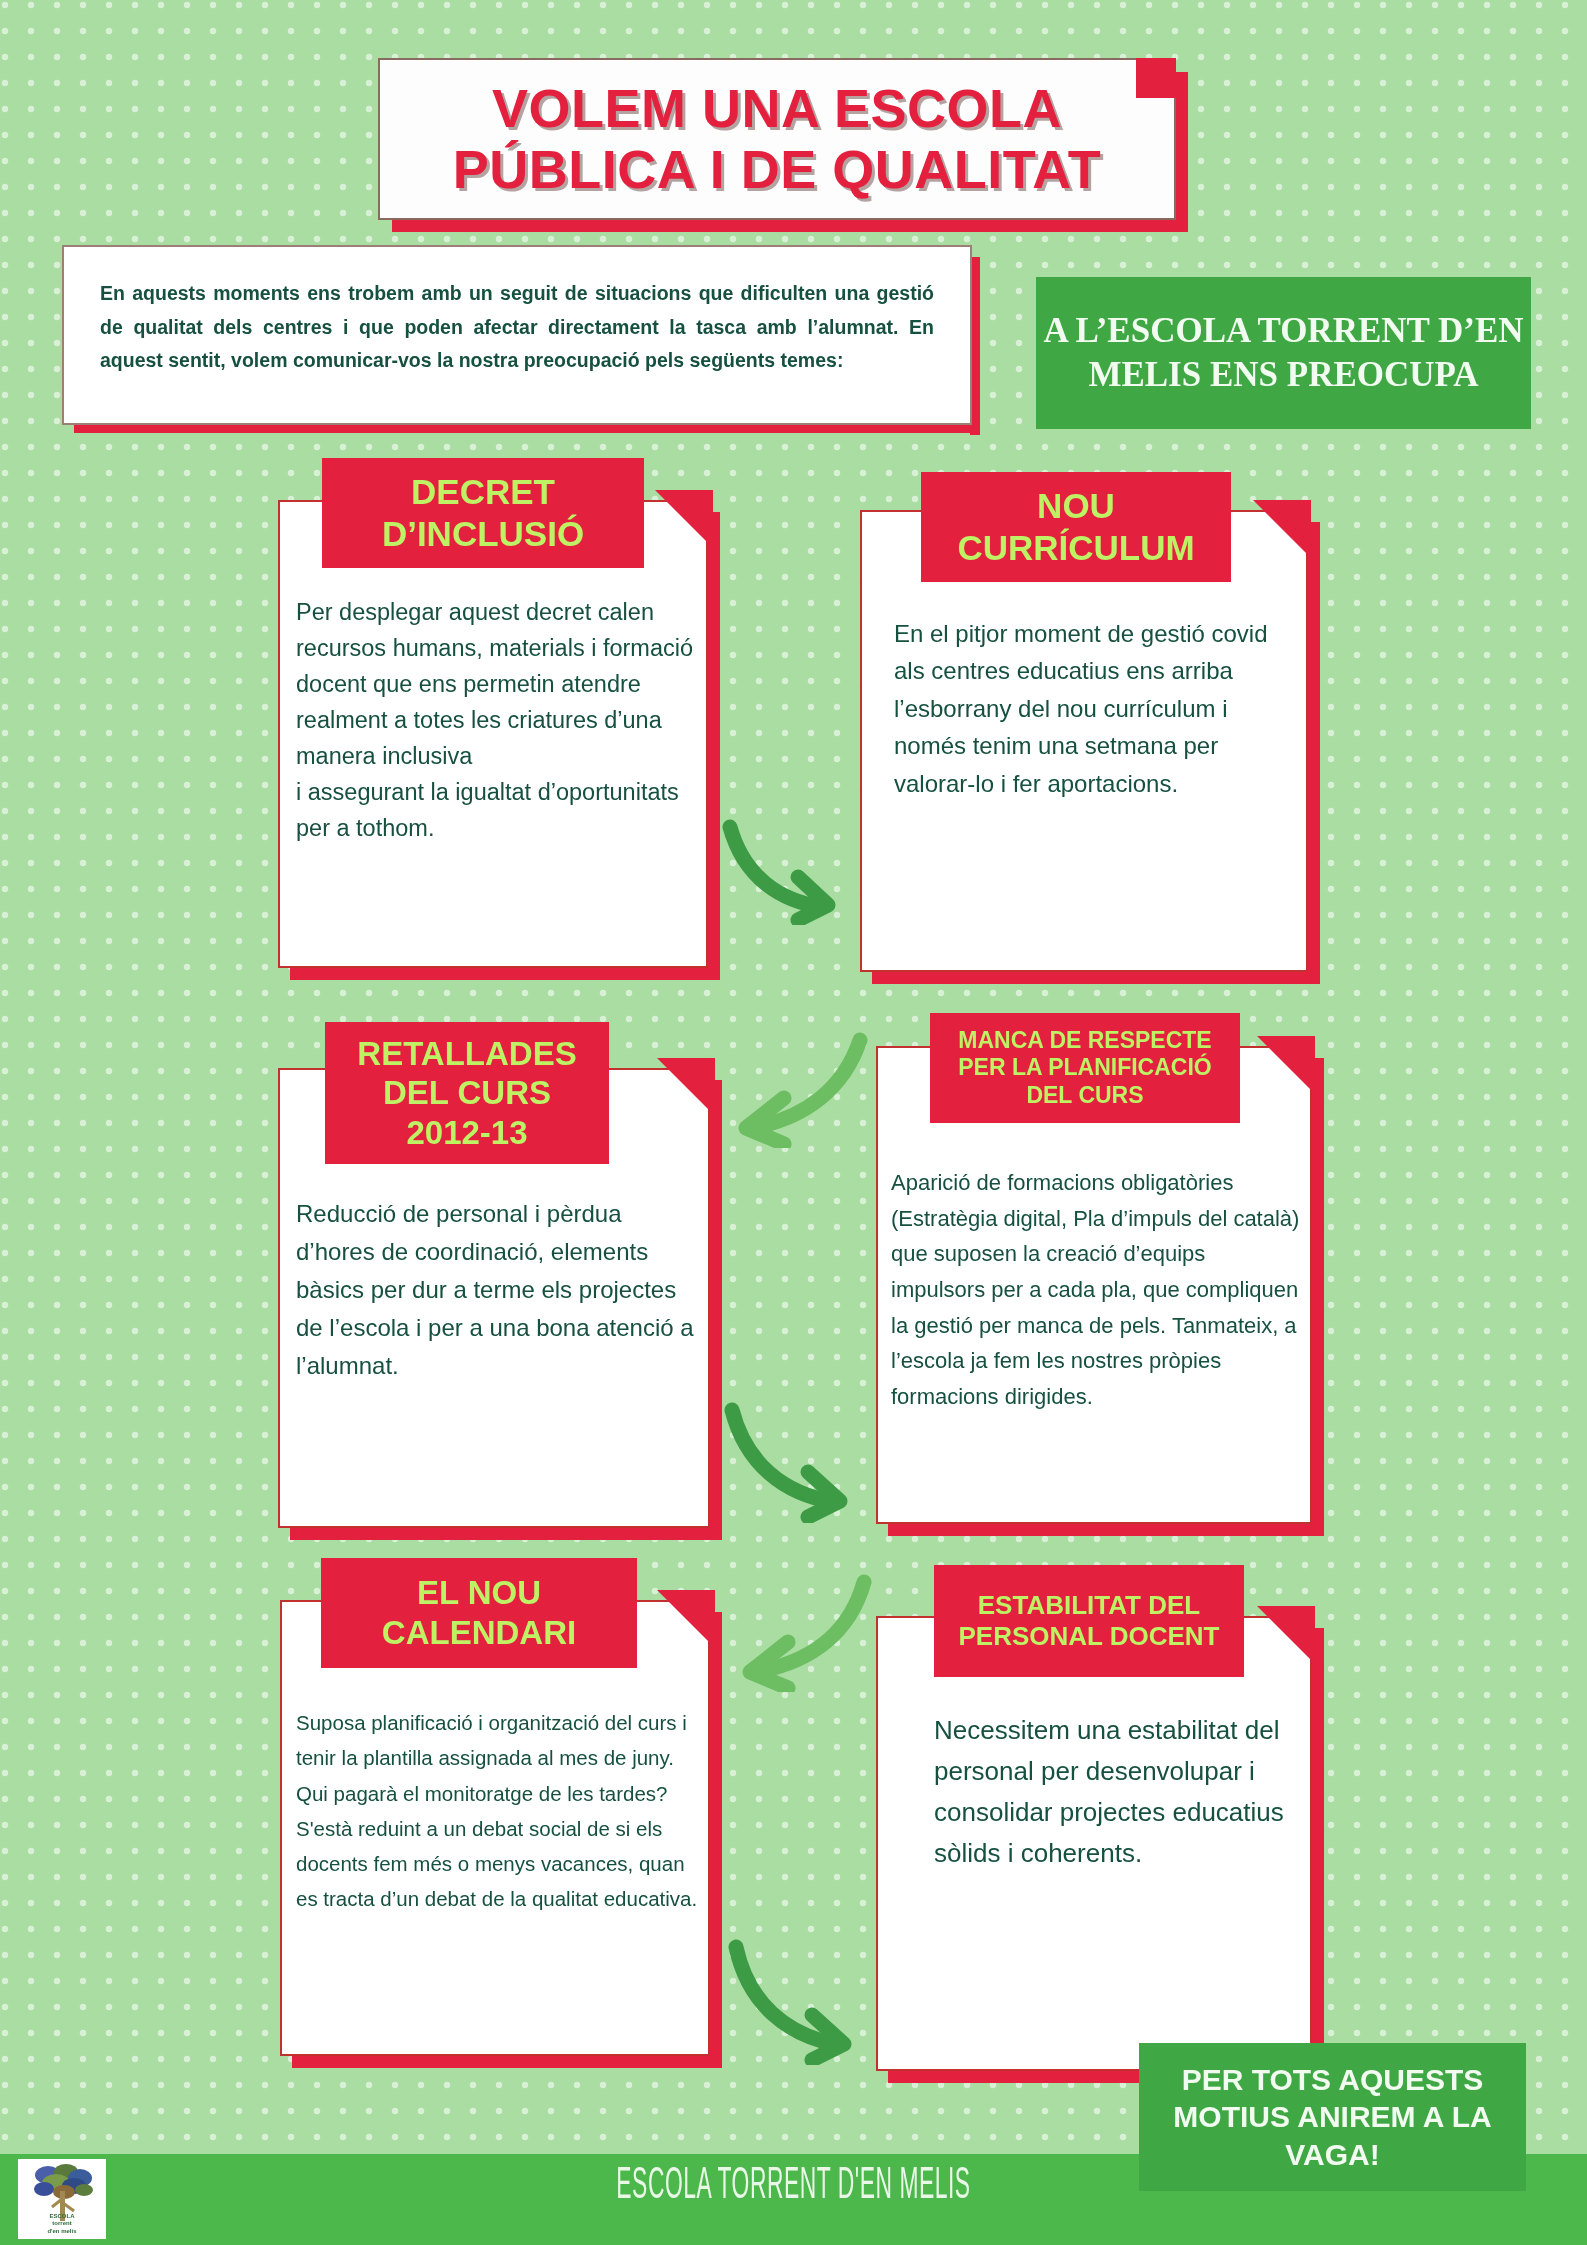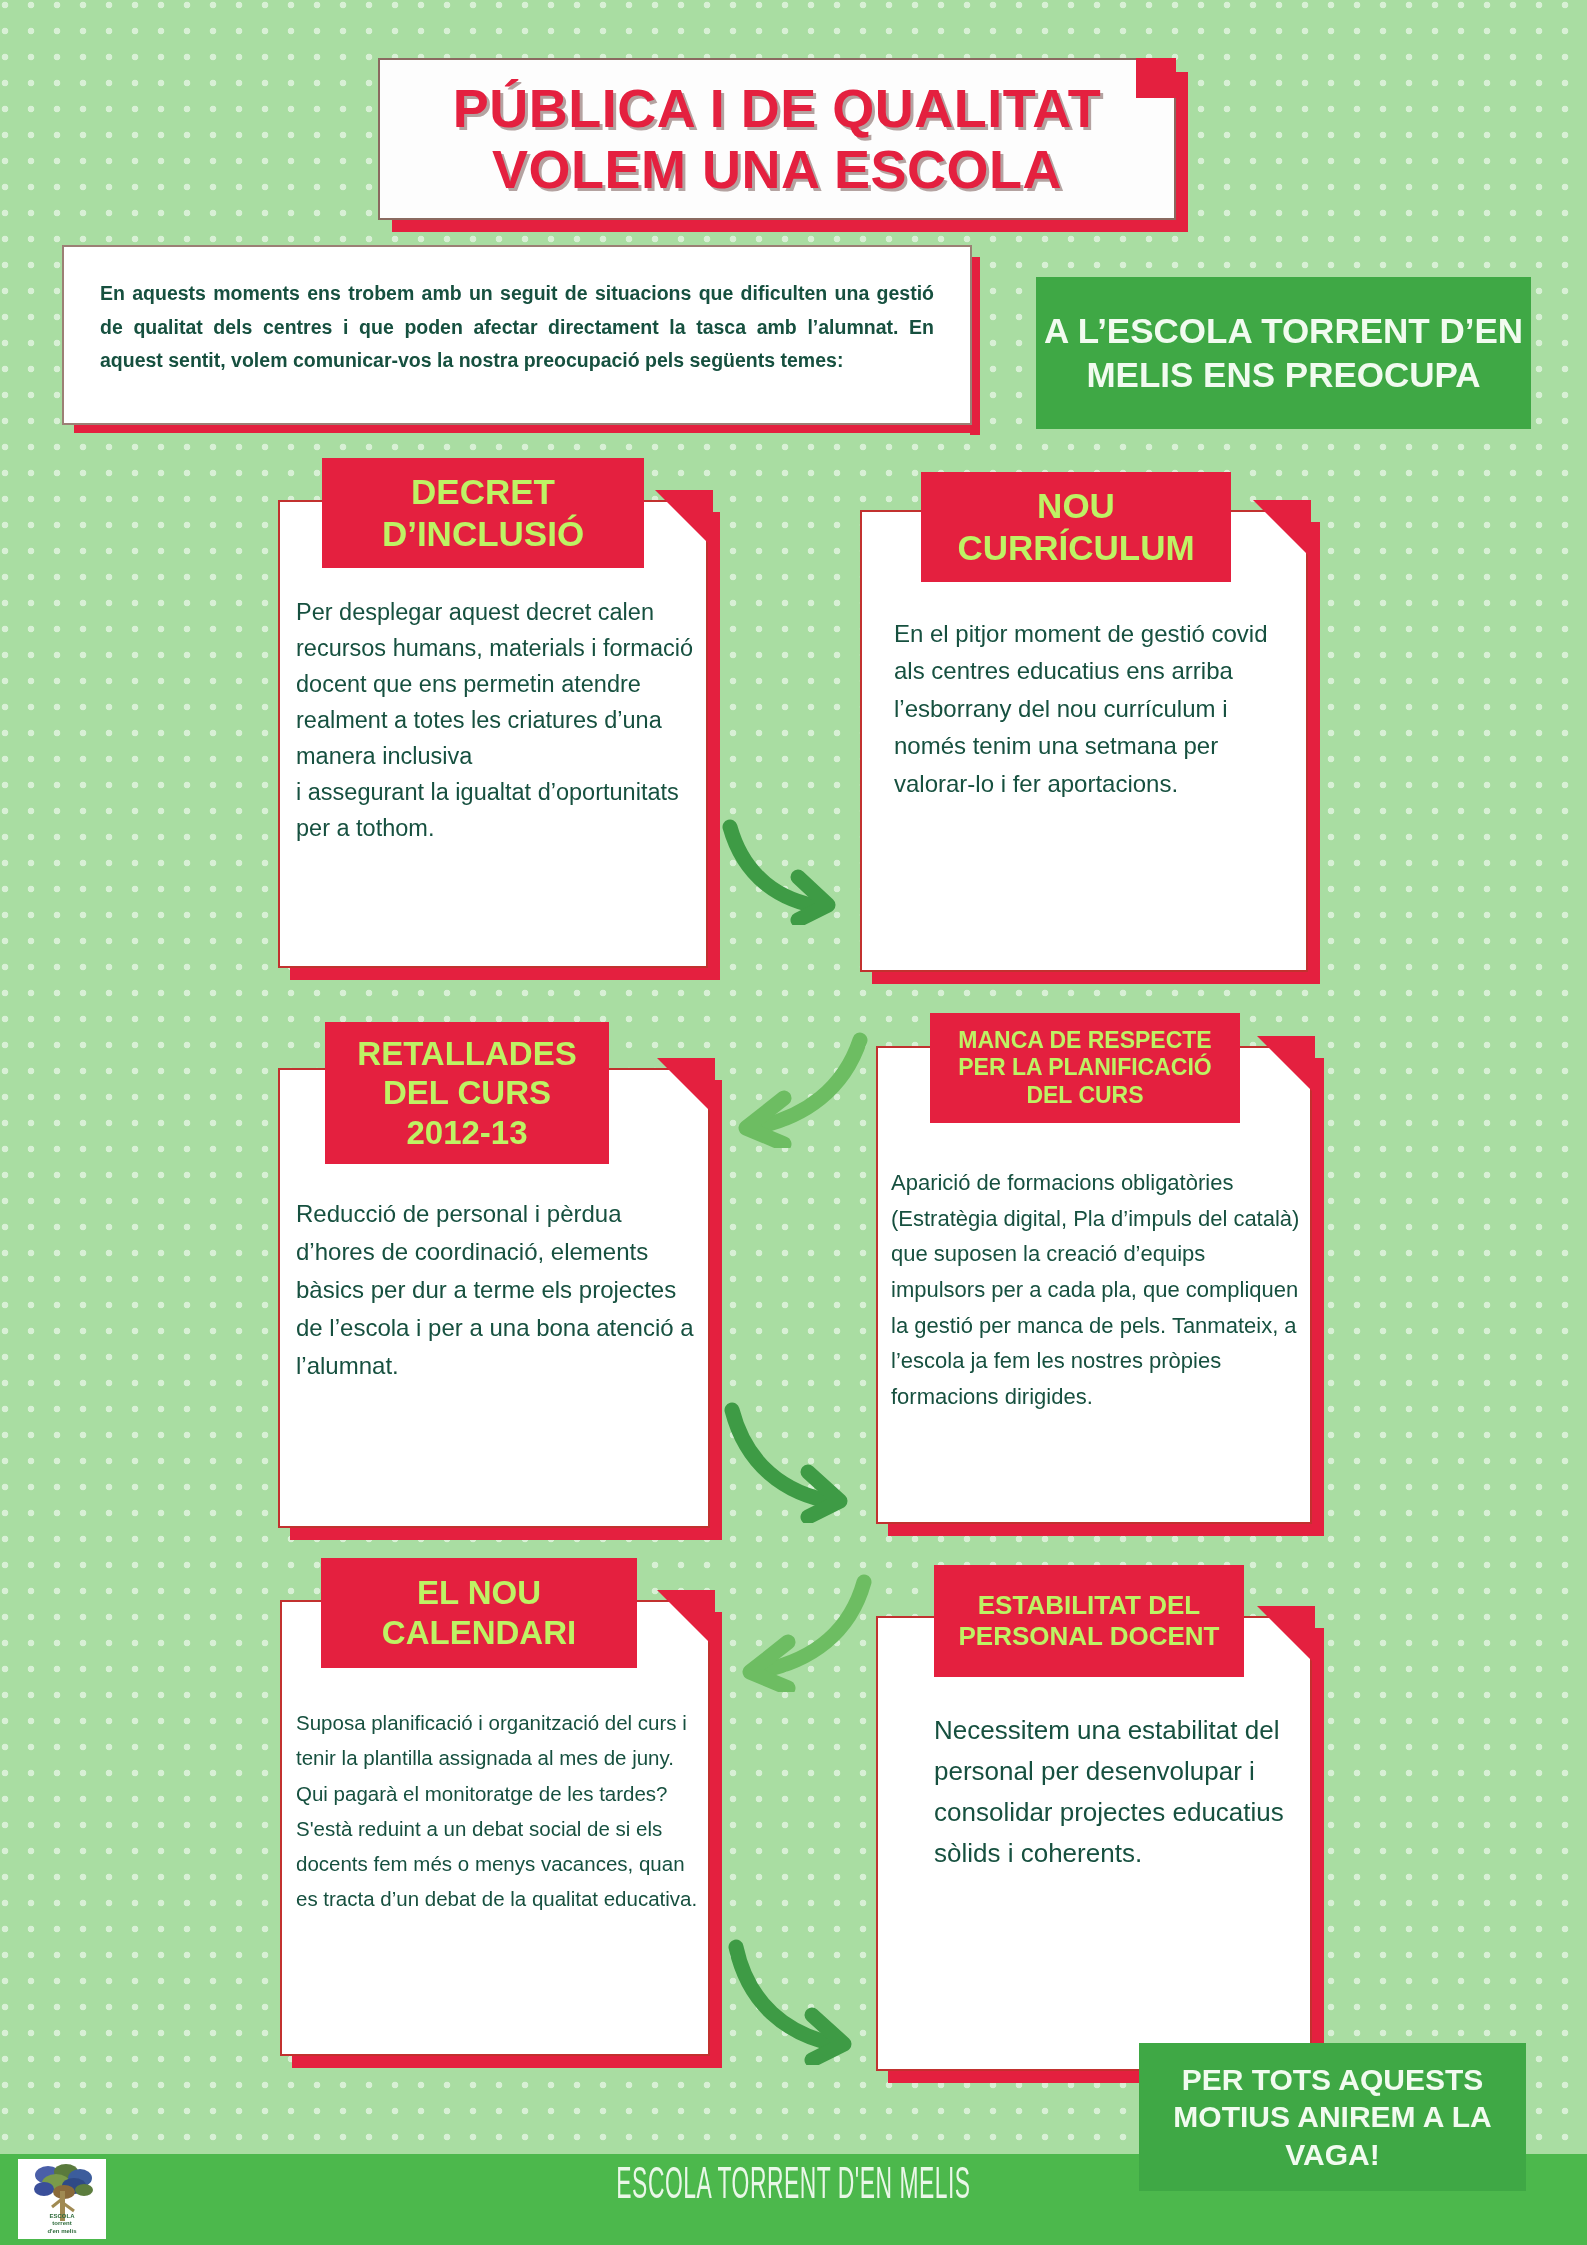--- a/index.html
+++ b/index.html
@@ -114,20 +114,21 @@
     position: absolute;
     left: 1036px;
     top: 277px;
     width: 495px;
     height: 152px;
     background: #3fa845;
     display: flex;
     align-items: center;
     justify-content: center;
     z-index: 6;
+    font-family: Liberation Serif, serif;
   }
   #green-callout .gc-text {
     color: #f1fbef;
     font-size: 35px;
     font-weight: bold;
     line-height: 1.26;
     text-align: center;
   }
 
   
@@ -250,22 +251,22 @@
   }
 </style>
 </head>
 <body>
 
 <div id="title-shadow-r"></div>
 <div id="title-shadow-b"></div>
 <div id="title-fold"></div>
 <div id="title-banner">
   <div class="title-text">
+    <div>VOLEM UNA ESCOLA</div>
     <div>PÚBLICA I DE QUALITAT</div>
-    <div>VOLEM UNA ESCOLA</div>
   </div>
 </div>
 
 <div id="intro-shadow-r"></div>
 <div id="intro-shadow-b"></div>
 <div id="intro-box">
   <div class="intro-text">En aquests moments ens trobem amb un seguit de situacions que dificulten una gestió de qualitat dels centres i que poden afectar directament la tasca amb l’alumnat. En aquest sentit, volem comunicar-vos la nostra preocupació pels següents temes:</div>
 </div>
 
 <div id="green-callout">

